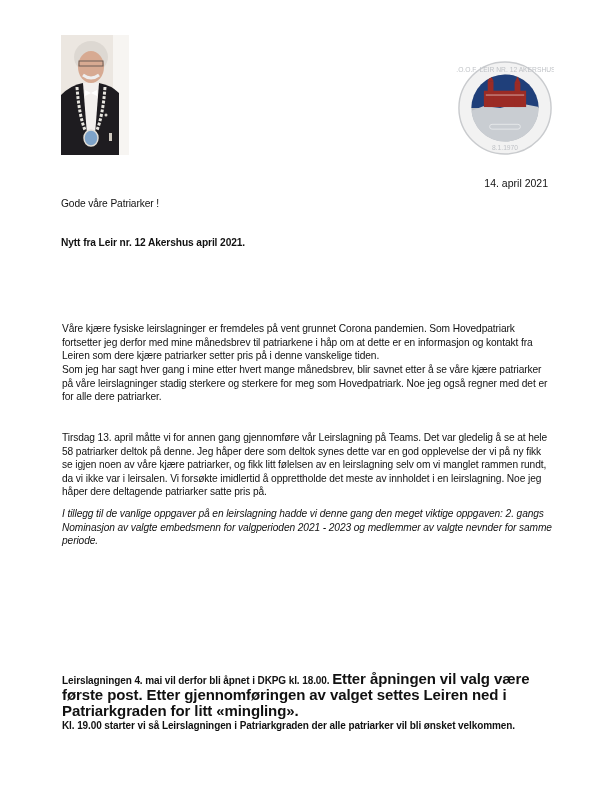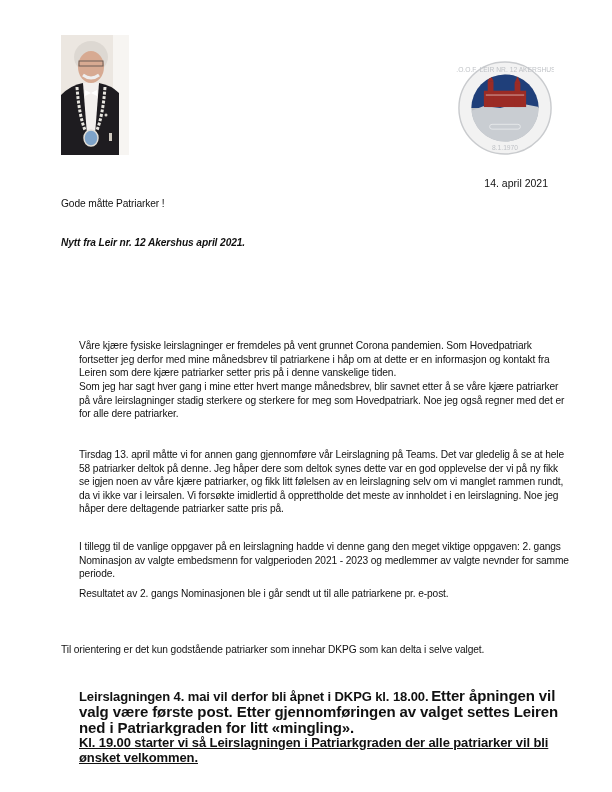--- a/index.html
+++ b/index.html
@@ -10,24 +10,24 @@
     
     .portrait { position: absolute; left: 61px; top: 35px; width: 68px; height: 120px; overflow: hidden; background: #e9e4df; }
     .portrait svg { display: block; width: 100%; height: 100%; }
 
     
     .emblem { position: absolute; left: 456px; top: 60px; width: 98px; height: 96px; }
     .emblem svg { display: block; width: 100%; height: 100%; }
 
     .date { position: absolute; right: 64px; top: 177px; font-size: 10.5px; }
     .text { position: absolute; left: 61px; width: 492px; font-size: 10.2px; line-height: 13.6px; letter-spacing: -0.1px; }
-    .bold { font-weight: bold; font-style: italic; }
-    .big { font-size: 13px; font-weight: bold; line-height: 15px; }
+    .bold { font-weight: bold; }
+    .big { font-size: 10px; font-weight: bold; line-height: 15px; }
     .small-bold { font-size: 15px; font-weight: bold; }
-    .p { margin: 18px; }
+    .p { margin: 1px; }
   </style>
 </head>
 <body>
 
 <div class="page">
 
   <div class="portrait">
     <svg viewBox="0 0 68 120" preserveAspectRatio="none">
       <rect width="68" height="120" fill="#ece7e1"></rect>
       <rect x="52" y="0" width="16" height="120" fill="#f7f5f2"></rect>
@@ -71,32 +71,30 @@
         <rect x="30" y="36" width="40" height="1" fill="#d8a7a2"></rect>
         <rect x="34" y="67" width="32" height="5" rx="2.5" fill="none" stroke="#e6e8ea" stroke-width="1"></rect>
       </g>
       <text x="50" y="13" text-anchor="middle" font-size="7" fill="#c0c3c7" font-family="Liberation Sans, sans-serif">I.O.O.F. LEIR NR. 12 AKERSHUS</text>
       <text x="50" y="94" text-anchor="middle" font-size="7" fill="#c0c3c7" font-family="Liberation Sans, sans-serif">8.1.1970</text>
     </svg>
   </div>
 
   <div class="date">14. april 2021</div>
 
-  <div class="text" style="top:197px;">Gode måtte Patriarker !</div>
+  <div class="text" style="top:197px;">Gode våre Patriarker !</div>
   <div class="text bold" style="top:236px;">Nytt fra Leir nr. 12 Akershus april 2021.</div>
 
   <p class="text p" style="top:321px;">Våre kjære fysiske leirslagninger er fremdeles på vent grunnet Corona pandemien.  Som Hovedpatriark fortsetter jeg derfor med mine månedsbrev til patriarkene i håp om at dette er en informasjon og kontakt fra Leiren som dere kjære patriarker setter pris på i denne vanskelige tiden.</p>
   <p class="text p" style="top:362px;">Som jeg har sagt hver gang i mine etter hvert mange månedsbrev, blir savnet etter å se våre kjære patriarker på våre leirslagninger stadig sterkere og sterkere for meg som Hovedpatriark. Noe jeg også regner med det er for alle dere patriarker.</p>
   <p class="text p" style="top:430px;">Tirsdag 13. april måtte vi for annen gang gjennomføre vår Leirslagning på Teams.  Det var gledelig å se at hele 58 patriarker deltok på denne.  Jeg håper dere som deltok synes dette var en god opplevelse der vi på ny fikk se igjen noen av våre kjære patriarker, og fikk litt følelsen av en leirslagning selv om vi manglet rammen rundt, da vi ikke var i leirsalen. Vi forsøkte imidlertid å opprettholde det meste av innholdet i en leirslagning.  Noe jeg håper dere deltagende patriarker satte pris på.</p>
-  <p class="text p" style="top:522px;">I tillegg til de vanlige oppgaver på en leirslagning hadde vi denne gang den meget viktige oppgaven: 2. gangs Nominasjon av valgte embedsmenn for valgperioden 2021 - 2023 og medlemmer av valgte nevnder for samme periode.</p>
-  <p class="text p" style="top:569px;">Resultatet av 2. gangs Nominasjonen ble i går sendt ut til alle patriarkene pr. e-post.</p>
+  <p class="text p" style="top:506px;font-style:italic;">I tillegg til de vanlige oppgaver på en leirslagning hadde vi denne gang den meget viktige oppgaven: 2. gangs Nominasjon av valgte embedsmenn for valgperioden 2021 - 2023 og medlemmer av valgte nevnder for samme periode.</p>
 
 
-  <div class="text" style="top:643px;">Til orientering er det kun godstående patriarker som innehar DKPG som kan delta i selve valget.</div>
 
   <p class="text p" style="top:671px; line-height:14px;">
     <span class="big">Leirslagningen 4. mai vil derfor bli åpnet i DKPG kl. 18.00.</span>
     <span class="small-bold">Etter åpningen vil valg være første post.  Etter gjennomføringen av valget settes Leiren ned i Patriarkgraden for litt «mingling».</span>
   </p>
 
-  <p class="text p big" style="top:717px;text-decoration:underline;">Kl. 19.00 starter vi så Leirslagningen i Patriarkgraden der alle patriarker vil bli ønsket velkommen.</p>
+  <p class="text p big" style="top:717px;">Kl. 19.00 starter vi så Leirslagningen i Patriarkgraden der alle patriarker vil bli ønsket velkommen.</p>
 
 </div>
 
 </body></html>

